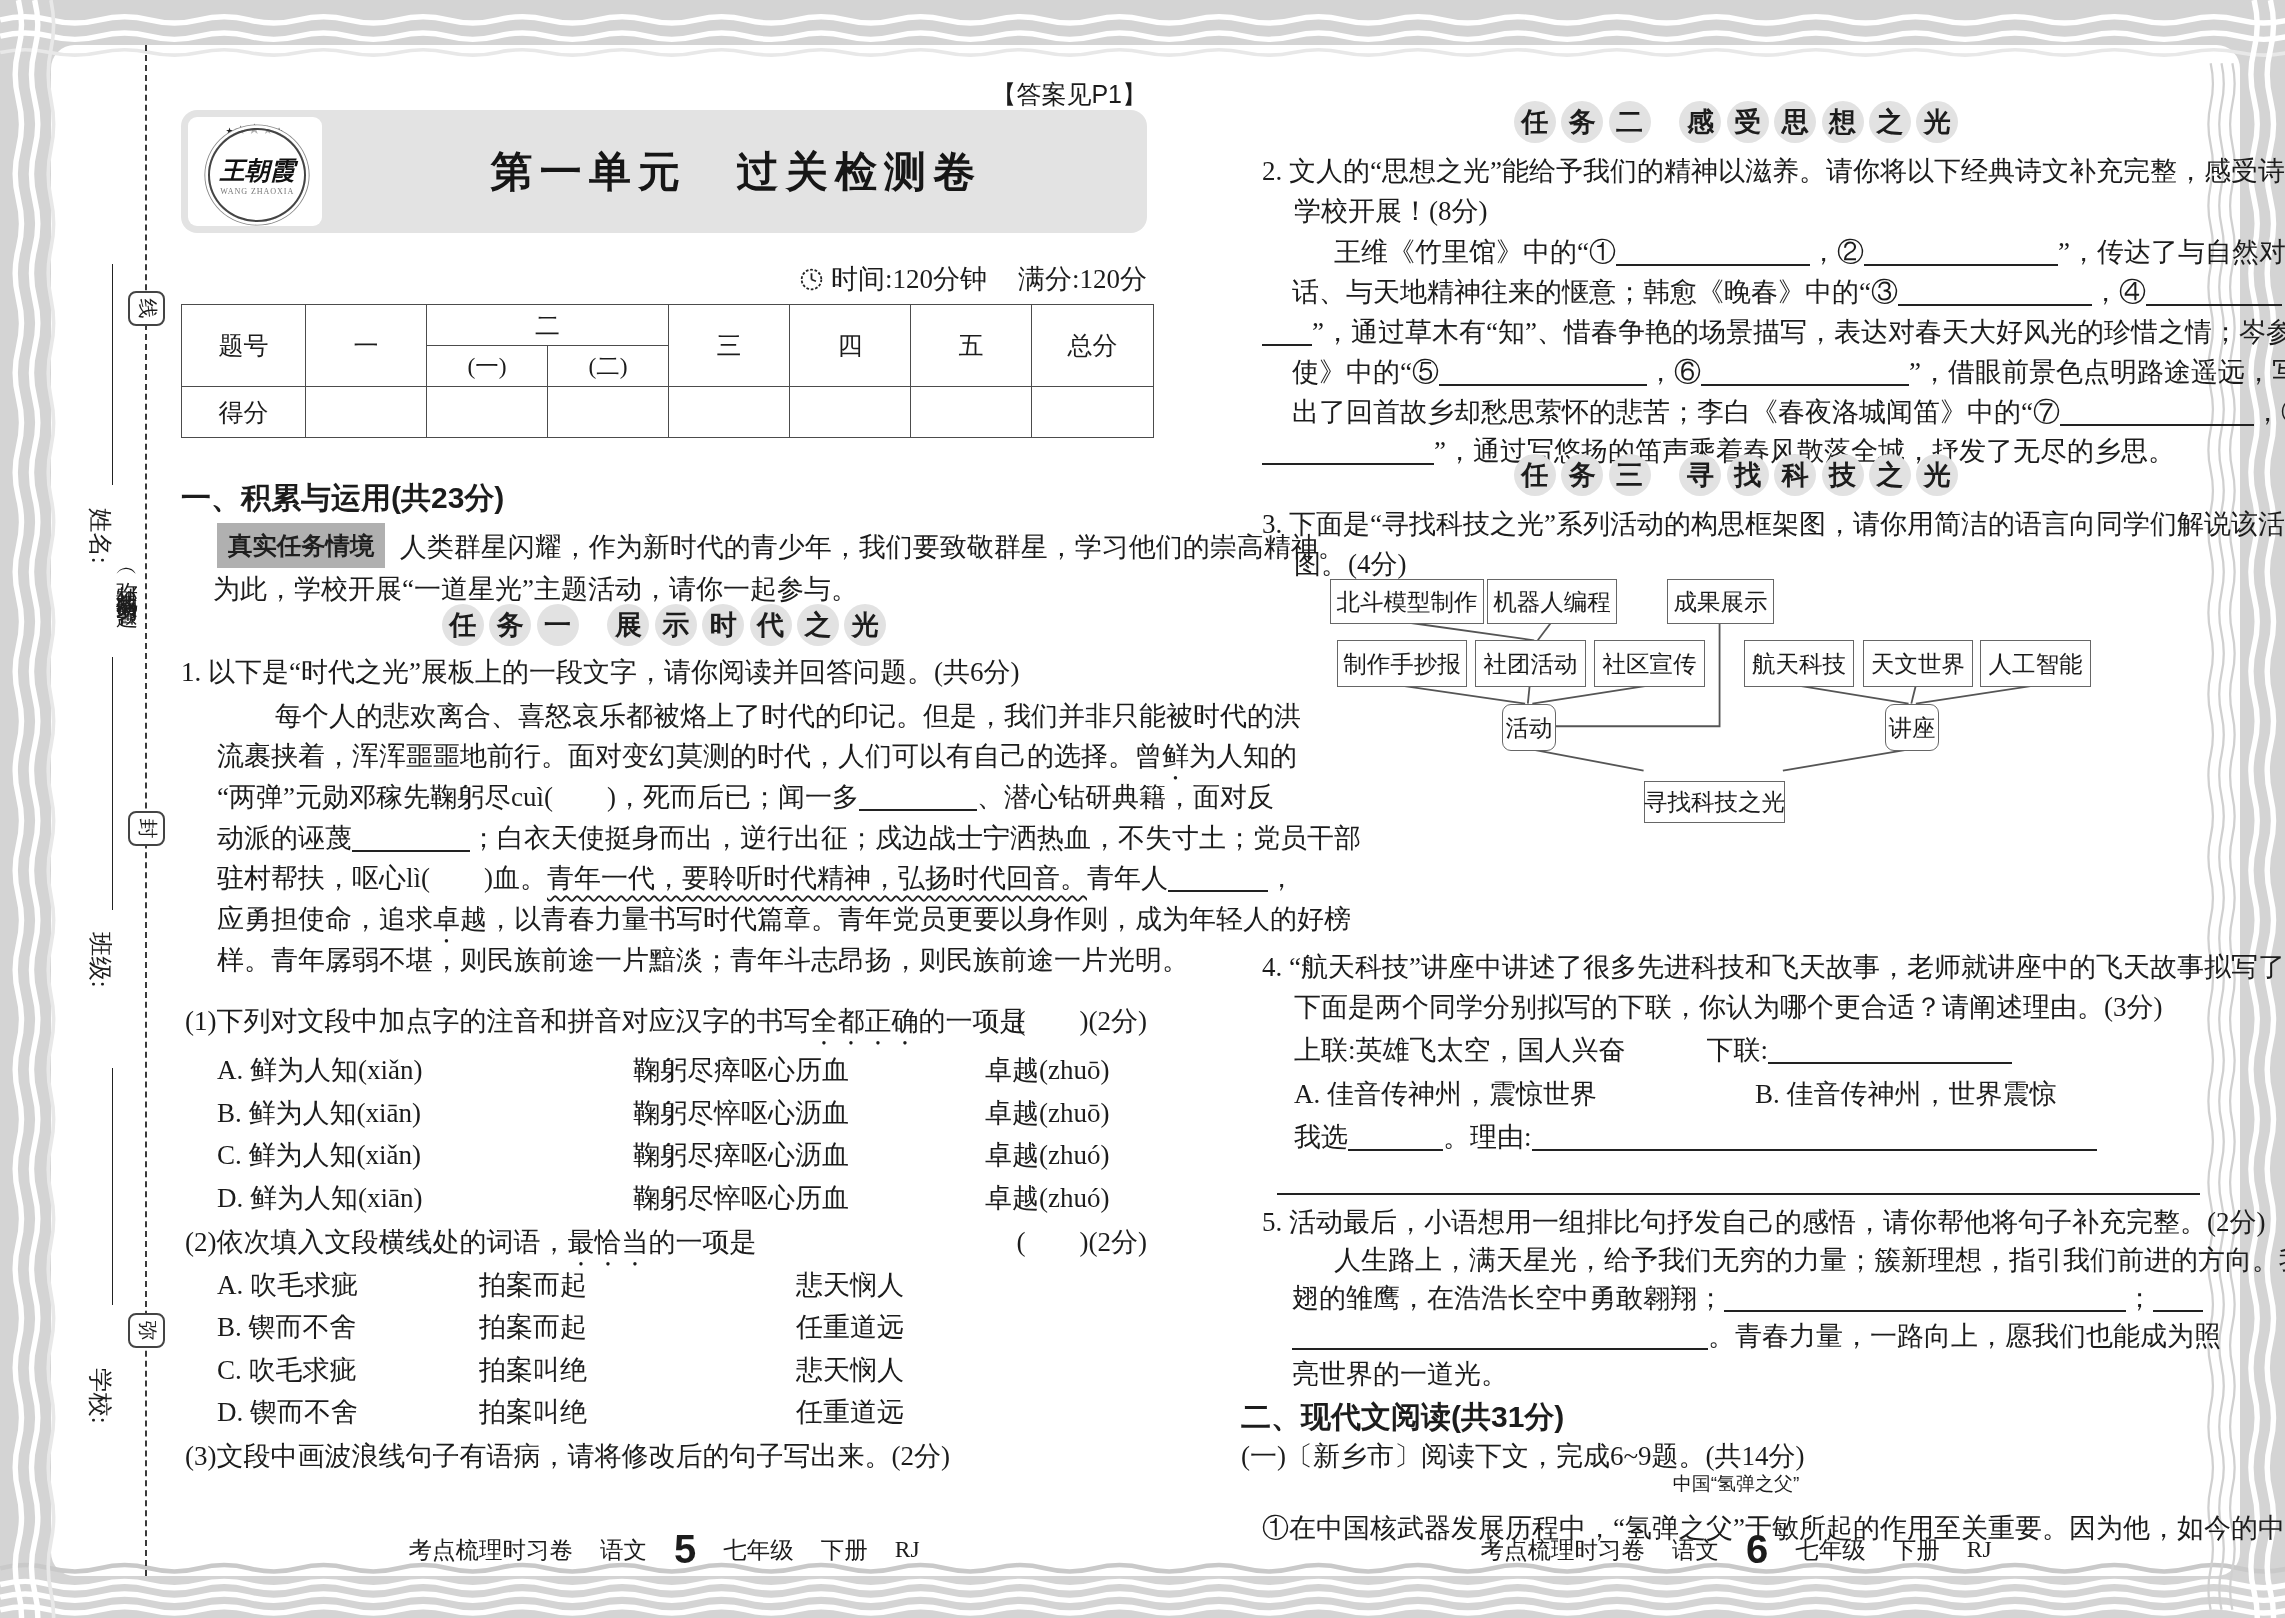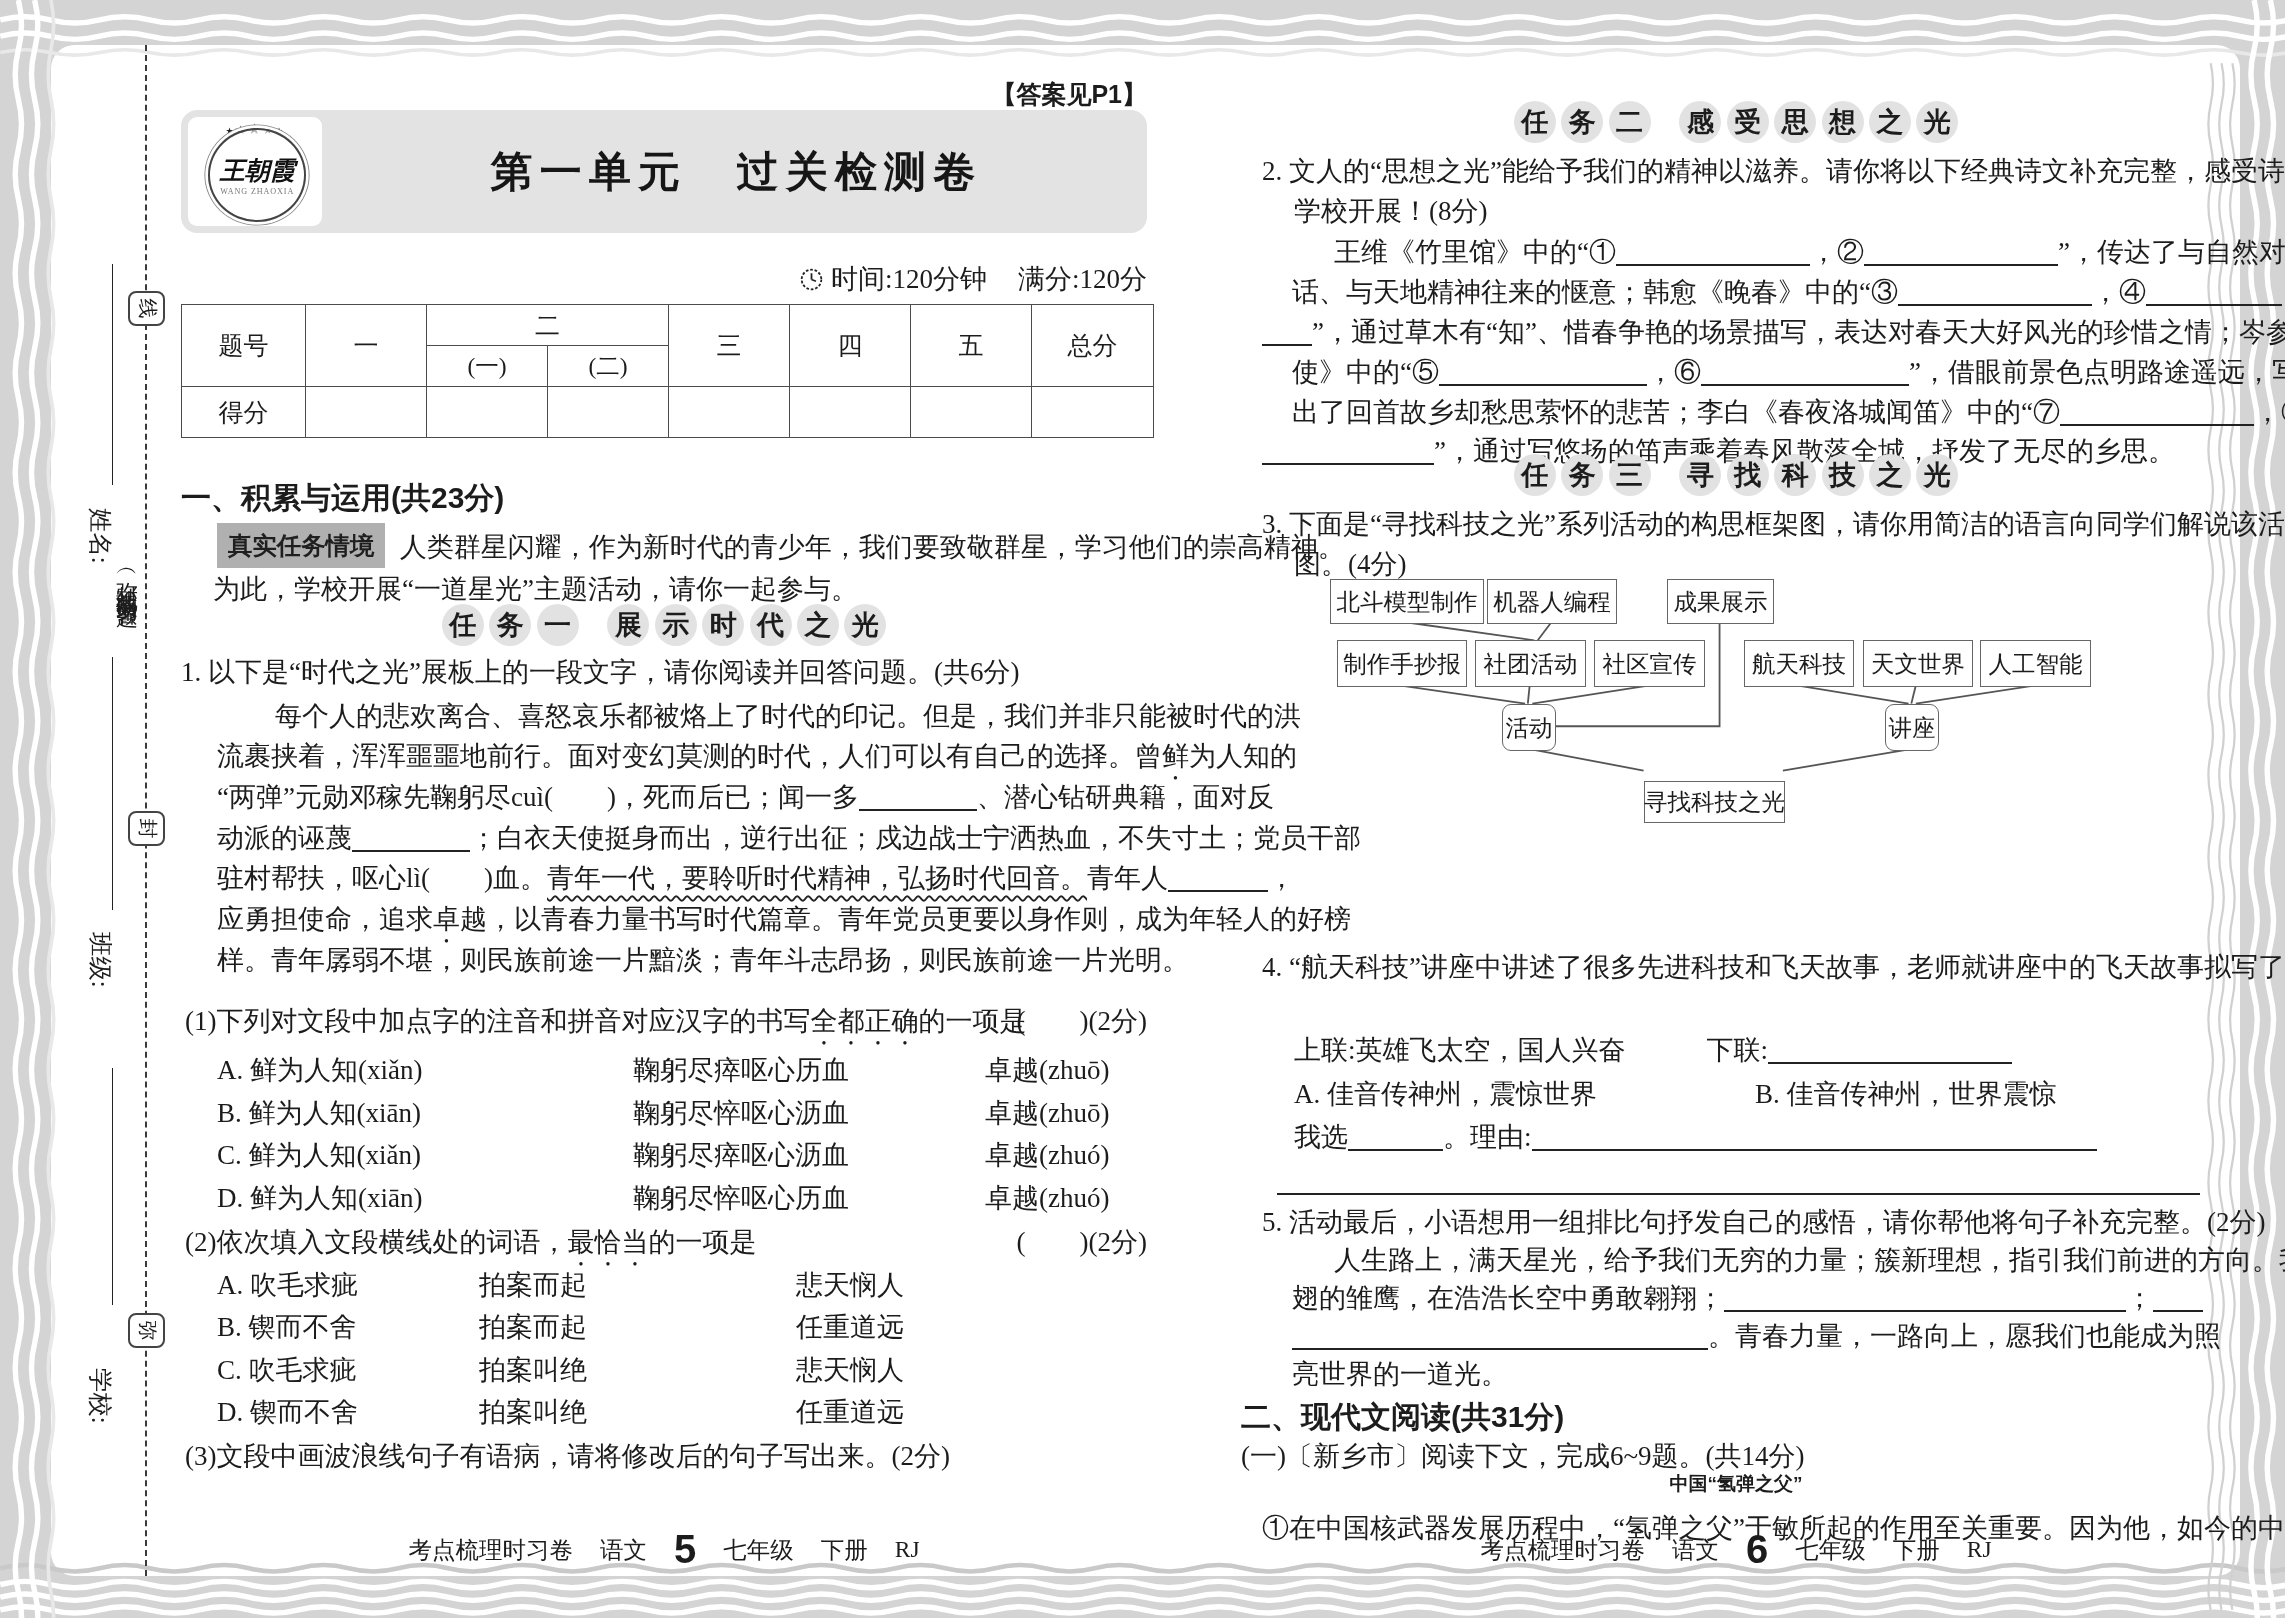--- a/index.html
+++ b/index.html
@@ -3,21 +3,21 @@
 <meta charset="utf-8">
 <style>
   html,body{margin:0;padding:0;background:#d4d4d4;}
   .canvas{position:relative;width:2286px;height:1618px;background:#d4d4d4;overflow:hidden;
     font-family:"Liberation Serif","DejaVu Serif",serif;color:#1c1c1c;}
   .sheet{position:absolute;left:51px;top:45px;width:2189px;height:1531px;background:#ffffff;border-radius:23.5px;}
   .abs{position:absolute;}
   .nw{white-space:nowrap;}
   .sans{font-family:"Liberation Sans","DejaVu Sans",sans-serif;}
   .t30{font-size:27px;line-height:38px;}
-  .b{font-weight:bold;}
+  .b{font-weight:normal;}
   svg.deco{position:absolute;left:0;top:0;pointer-events:none;}
   
   .band{position:absolute;left:181px;top:110px;width:966px;height:123px;background:#e3e3e3;border-radius:16.3px;}
   .logo{position:absolute;left:7.2px;top:7.2px;width:134px;height:109px;background:#fff;border-radius:9px;overflow:hidden;}
   .logo-stars{position:absolute;left:0;top:3.6px;width:100%;text-align:center;letter-spacing:1.8px;color:#222;}
   .logo-oval{position:absolute;left:20px;top:11px;width:94px;height:90px;border:2.7px solid #444;border-radius:50%;box-shadow:0 0 0 2.7px #fff,0 0 0 3.6px #888;display:flex;flex-direction:column;align-items:center;justify-content:center;background:rgba(255,255,255,.65);}
   .logo-name{font-size:25px;font-style:italic;font-weight:bold;color:#111;}
   .logo-cap{font-size:8.1px;color:#777;letter-spacing:0.9px;}
   .band-title{position:absolute;left:145px;top:0;width:821px;height:123px;display:flex;align-items:center;justify-content:center;
     font-weight:bold;font-size:42px;letter-spacing:7.2px;color:#161616;font-family:"Liberation Sans","DejaVu Sans",sans-serif;}
@@ -249,20 +249,21 @@
   <div class="flowbox" style="left:1475px;top:640px;width:109px;height:45px;">社团活动</div>
   <div class="flowbox" style="left:1594px;top:640px;width:109px;height:45px;">社区宣传</div>
   <div class="flowbox" style="left:1744px;top:640px;width:108px;height:45px;">航天科技</div>
   <div class="flowbox" style="left:1863px;top:640px;width:108px;height:45px;">天文世界</div>
   <div class="flowbox" style="left:1980px;top:640px;width:109px;height:45px;">人工智能</div>
   <div class="flowbox round" style="left:1502px;top:704px;width:52px;height:45px;">活动</div>
   <div class="flowbox round" style="left:1885px;top:704px;width:52px;height:45px;">讲座</div>
   <div class="flowbox" style="left:1644px;top:751px;width:139px;height:40px;margin-top:30px;">寻找科技之光</div>
 
   <div class="abs nw t30" style="left:1262px;top:948px;">4. “航天科技”讲座中讲述了很多先进科技和飞天故事，老师就讲座中的飞天故事拟写了上联，</div>
+  <div class="abs nw t30" style="left:1294px;top:988px;">下面是两个同学分别拟写的下联，你认为哪个更合适？请阐述理由。(3分)</div>
   <div class="abs nw t30" style="left:1294px;top:1031px;"><span>上联:英雄飞太空，国人兴奋　　　下联:</span><span class="blank" style="width: 244px;"></span></div>
   <div class="abs nw t30" style="left:1294px;top:1075px;">A. 佳音传神州，震惊世界</div>
   <div class="abs nw t30" style="left:1755px;top:1075px;">B. 佳音传神州，世界震惊</div>
   <div class="abs nw t30" style="left:1294px;top:1118px;"><span>我选</span><span class="blank" style="width: 95px;"></span><span>。理由:</span><span class="blank" style="width: 565px;"></span></div>
   <div class="abs nw t30" style="left:1277px;top:1162px;"><span class="blank" style="width: 923px;"></span></div>
 
   <div class="abs nw t30" style="left:1262px;top:1203px;">5. 活动最后，小语想用一组排比句抒发自己的感悟，请你帮他将句子补充完整。(2分)</div>
   <div class="abs nw t30" style="left:1334px;top:1241px;">人生路上，满天星光，给予我们无穷的力量；簇新理想，指引我们前进的方向。我们是振</div>
   <div class="abs nw t30" style="left:1292px;top:1279px;"><span>翅的雏鹰，在浩浩长空中勇敢翱翔；</span><span class="blank" style="width: 402px;"></span><span>；</span><span class="blank" style="width: 50px;"></span></div>
   <div class="abs nw t30" style="left:1292px;top:1317px;"><span class="blank" style="width: 416px;"></span><span>。青春力量，一路向上，愿我们也能成为照</span></div>

